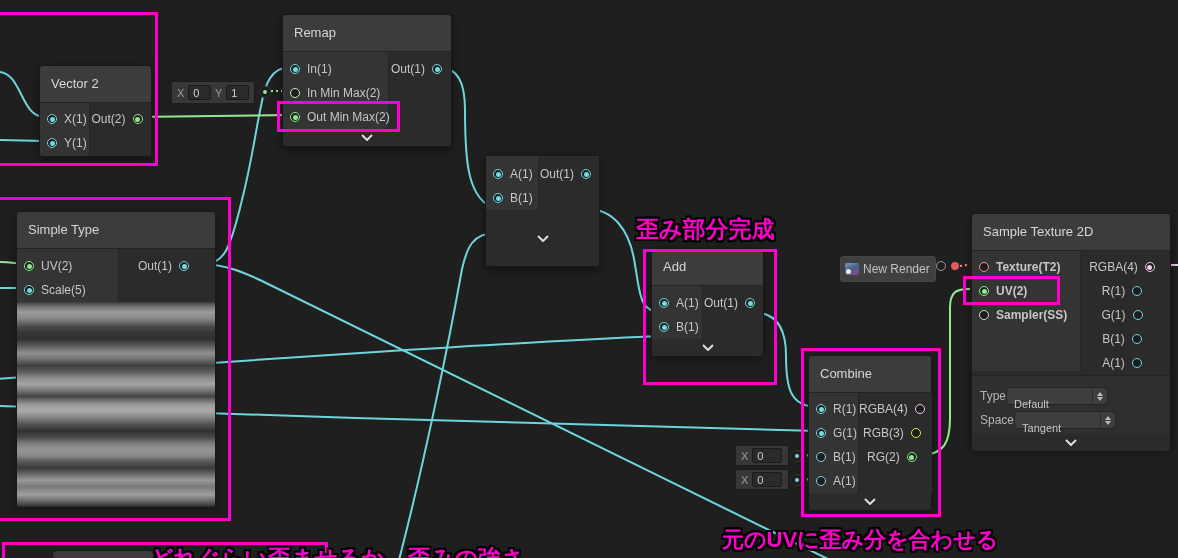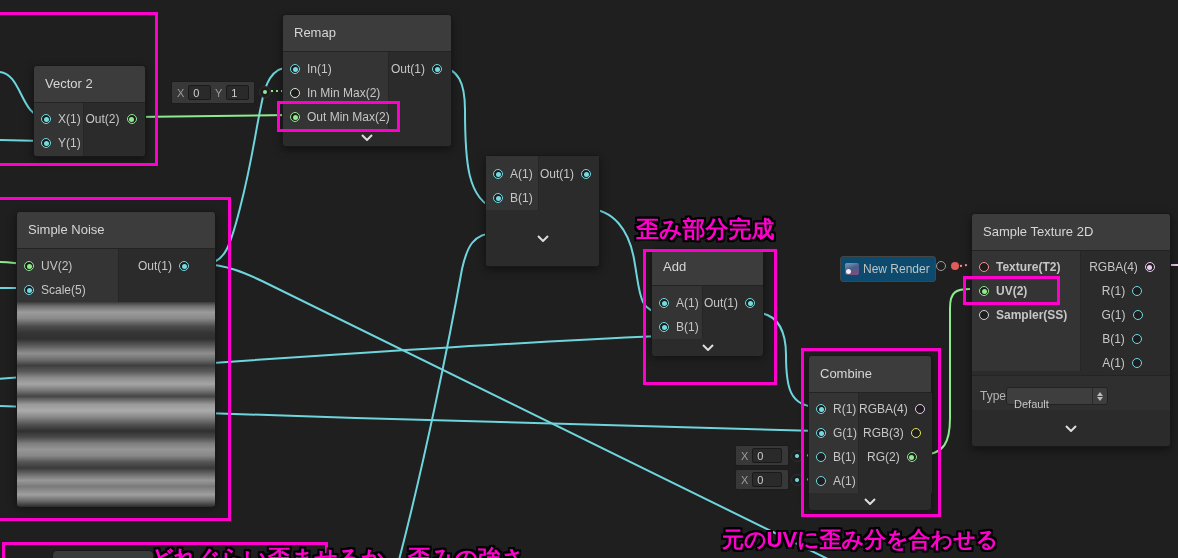--- a/index.html
+++ b/index.html
@@ -90,21 +90,21 @@
     background:#2a2a2a;border:1px solid #1a1a1a;border-radius:2px;
     color:#cfcfcf;height:15px;line-height:15px;padding:0 4px;box-sizing:border-box;
   }
   .conndot{
     position:absolute;z-index:2;width:12px;height:12px;border-radius:50%;
     background:#1d1d1d;border:1px solid #303030;box-sizing:border-box;
   }
   .conndot::after{content:"";position:absolute;left:3px;top:3px;width:4px;height:4px;border-radius:50%;background:currentColor;}
 
   .texfield{
-    position:absolute;z-index:2;background:#0c4a6e;border:1px solid #454545;border-radius:3px;
+    position:absolute;z-index:2;background:#404040;border:1px solid #454545;border-radius:3px;
     display:flex;align-items:center;gap:4px;padding:12px 4px;box-sizing:border-box;
     font-size:12px;color:#c2c2c2;
   }
   .teximg{
     width:14px;height:12px;border-radius:2px;flex:0 0 14px;position:relative;
     background:linear-gradient(160deg,#7e9ec4 0%,#46608a 45%,#8a4a7e 100%);
   }
   .teximg::after{content:"";position:absolute;left:1px;bottom:1px;width:5px;height:5px;border-radius:50%;background:#f0f0f0;}
   .picker{
     position:absolute;z-index:2;width:10px;height:10px;border-radius:50%;
@@ -142,21 +142,21 @@
   <path class="green-w" d="M -2,262 C 12,262 16,264 27,264"></path>
   <path class="green-w" d="M 134,117 L 289,115"></path>
   <path class="green-w" d="M 920,455 C 945,455 950,441 950,418 L 950,308 C 950,291 957,289 970,289"></path>
   <path class="pink-w" d="M 1159,265 L 1180,265"></path>
   <path class="green-w dash" d="M 271,91 L 287,91"></path>
   <path class="cyan-w dash" d="M 802,456 L 813,455"></path>
   <path class="cyan-w dash" d="M 802,480 L 813,479"></path>
   <path class="salmon-w dash" d="M 960,266 L 967,265"></path>
 </svg>
 
-<div class="node" style="left:33px;top:65px;width:113px;height:92px;">
+<div class="node" style="left:39px;top:65px;width:113px;height:92px;">
   <div class="ntitle">Vector 2</div>
   <div class="nbody" style="flex:1 1 auto;">
     <div class="cin" style="width:50px;padding-top:4px;border-radius:0 0 0 3px;">
       <div class="prow">
           <span class="port pc-cyan filled"></span>
           <span class="plabel">X(1)</span>
         </div>
       <div class="prow">
           <span class="port pc-cyan filled"></span>
           <span class="plabel">Y(1)</span>
@@ -222,21 +222,21 @@
     </div>
   </div>
   <div class="chev">
       <svg width="12" height="7" viewBox="0 0 12 7">
         <path d="M1 1 L6 6 L11 1" fill="none" stroke="#ddd" stroke-width="2"></path>
       </svg>
     </div>
 </div>
 
 <div class="node" style="left:16px;top:211px;width:200px;height:294px;">
-  <div class="ntitle">Simple Noise</div>
+  <div class="ntitle">Simple Type</div>
   <div class="nbody" style="flex:1 1 auto;">
     <div class="cin" style="width:102px;padding-top:5px;">
       <div class="prow">
           <span class="port pc-green filled"></span>
           <span class="plabel">UV(2)</span>
         </div>
       <div class="prow">
           <span class="port pc-cyan filled"></span>
           <span class="plabel">Scale(5)</span>
         </div>
@@ -365,20 +365,30 @@
     <div class="crow">
       <span>Type</span>
       <span class="dd">
         <span class="ddval">Default</span>
         <span class="ddarr">
             <span class="tri-up"></span>
             <span class="tri-dn"></span>
           </span>
       </span>
     </div>
+    <div class="crow">
+      <span>Space</span>
+      <span class="dd">
+        <span class="ddval">Tangent</span>
+        <span class="ddarr">
+            <span class="tri-up"></span>
+            <span class="tri-dn"></span>
+          </span>
+      </span>
+    </div>
   </div>
   <div class="chev">
       <svg width="12" height="7" viewBox="0 0 12 7">
         <path d="M1 1 L6 6 L11 1" fill="none" stroke="#ddd" stroke-width="2"></path>
       </svg>
     </div>
 </div>
 
 <div class="partial-node" style="left:52px;top:550px;width:100px;height:8px;"></div>
 

